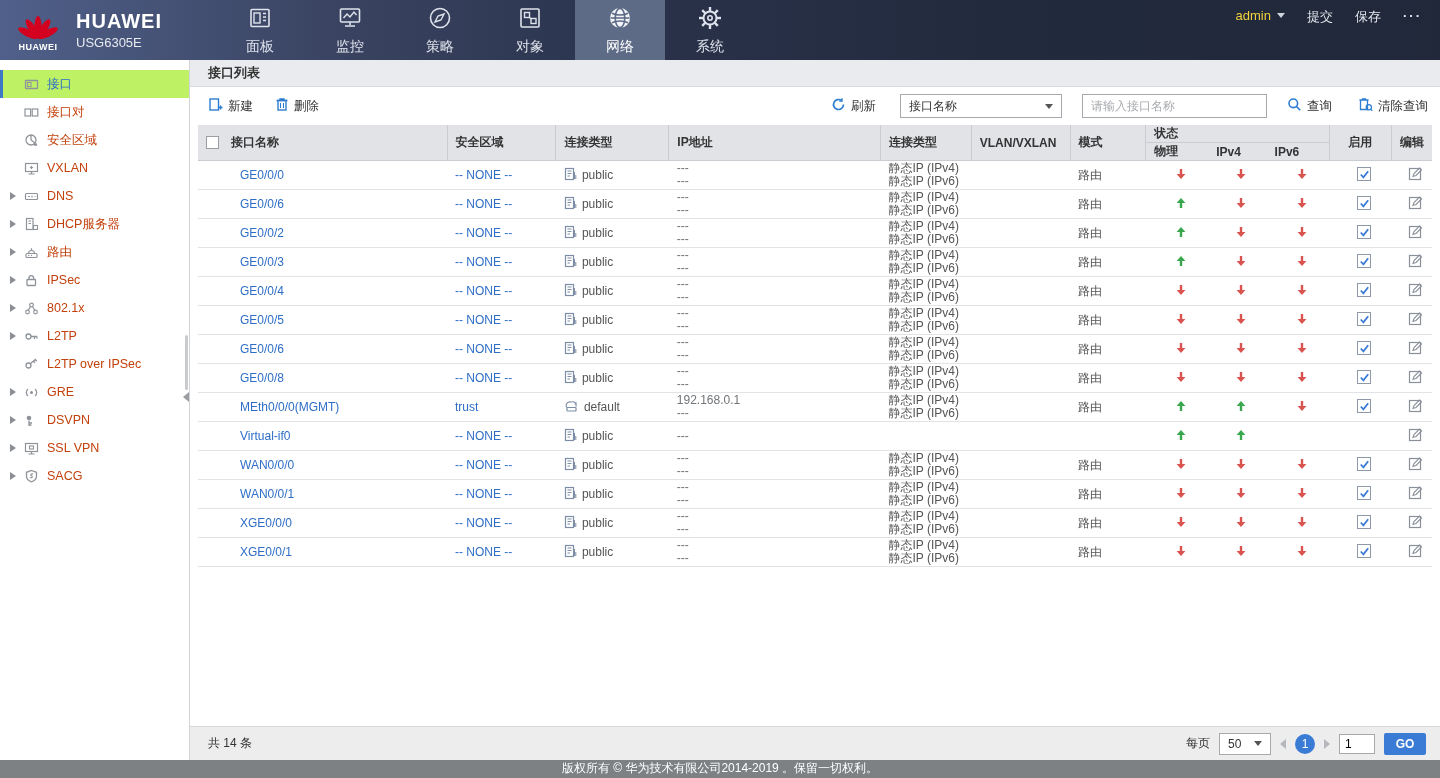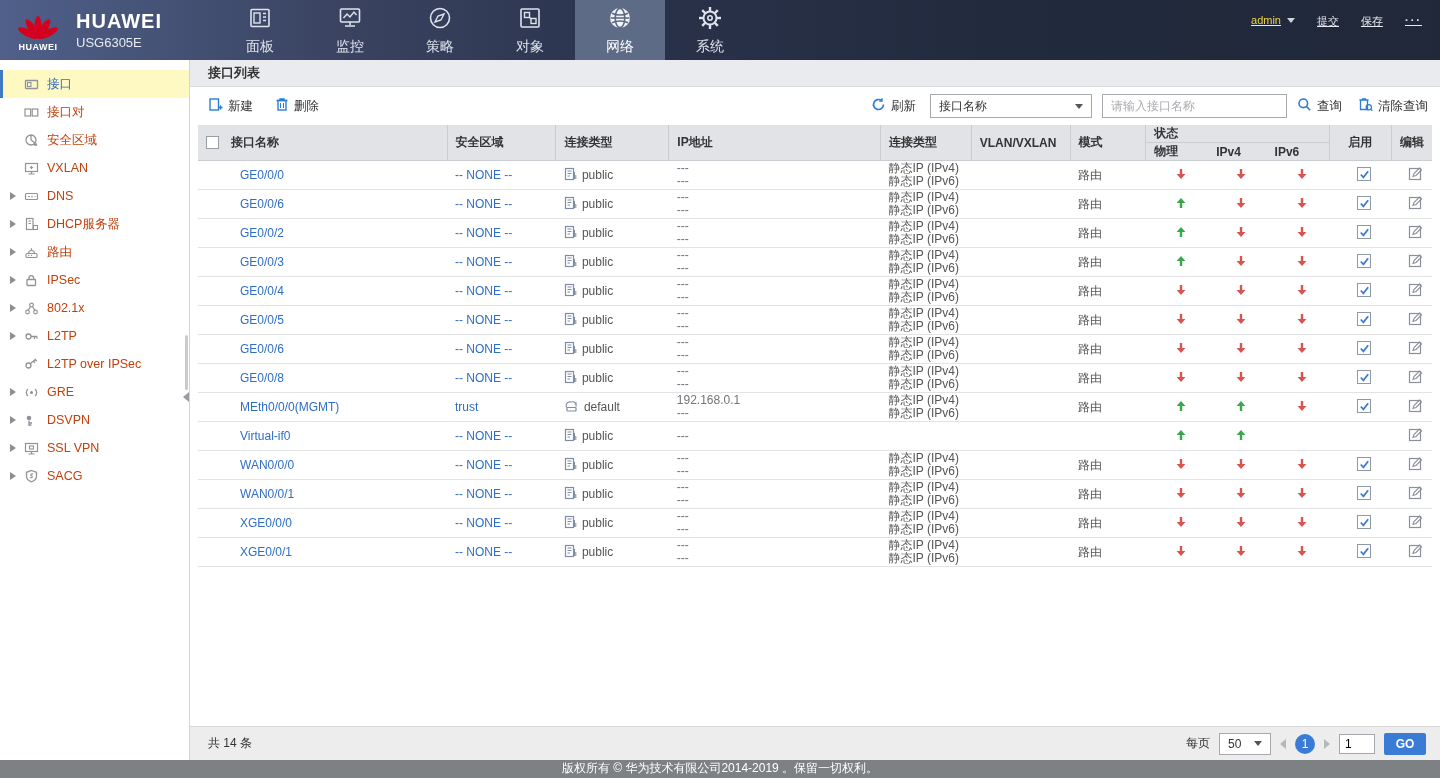--- a/index.html
+++ b/index.html
@@ -13,51 +13,51 @@
   .logo-flower { width:52px; display:flex; flex-direction:column; align-items:center; }
   .logo-flower .hw-word { color:#fff; font-size:9px; font-weight:bold; letter-spacing:.5px; margin-top:-2px; }
   .brand-block { margin-left:12px; color:#fff; }
   .brand-name { font-size:20px; font-weight:bold; letter-spacing:1px; }
   .brand-model { font-size:13px; margin-top:2px; color:#e8eaf0; }
   .nav-tabs { display:flex; align-items:stretch; }
   .nav-tab { width:90px; display:flex; flex-direction:column; align-items:center; justify-content:center; gap:4px;
     color:#dfe3ec; cursor:pointer; }
   .nav-tab.active { background:#5d6b87; color:#fff; }
   .nav-tab .tab-label { font-size:14px; }
-  .top-right { margin-left:auto; display:flex; align-items:flex-start; padding-top:14px; padding-right:18px; gap:22px;
-    color:#e6e9f0; font-size:11px;text-decoration:underline; }
+  .top-right { margin-left:auto; display:flex; align-items:flex-start; padding-top:8px; padding-right:18px; gap:22px;
+    color:#e6e9f0; font-size:13px; }
   .top-right .tr-item { cursor:pointer; display:flex; align-items:center; gap:6px; }
   .admin-name { color:#f2d13c; }
   .caret-down { width:0; height:0; border-left:4px solid transparent; border-right:4px solid transparent; border-top:5px solid #cfd4de; }
   .more-dots { letter-spacing:2px; font-weight:bold; }
 
   
   .content-row { display:flex; height:700px; }
 
   
   .sidebar { width:190px; background:#fff; border-right:1px solid #d2d4d7; position:relative; padding-top:10px; }
   .side-item { height:28px; display:flex; align-items:center; cursor:pointer; border-left:3px solid transparent; color:#c2410c; }
   .side-item .arrow-slot { width:20px; display:flex; justify-content:center; }
   .exp-arrow { width:0; height:0; border-top:4px solid transparent; border-bottom:4px solid transparent; border-left:6px solid #8b8f94; }
   .side-item .s-icon { width:16px; height:16px; margin-right:8px; display:flex; align-items:center; justify-content:center; }
-  .side-item.selected { background:#fef9c3; border-left-color:#3f78c3; color:#2e6ec6; }
+  .side-item.selected { background:#bef264; border-left-color:#3f78c3; color:#2e6ec6; }
   .side-item.selected .side-label { color:#2e6ec6; }
   .side-label { font-size:12.5px; }
   .side-scroll-thumb { position:absolute; right:1px; top:275px; width:3px; height:55px; background:#c9cbce; border-radius:2px; }
   .collapse-handle { position:absolute; right:-1px; top:328px; width:9px; height:18px; display:flex; align-items:center; justify-content:center; cursor:pointer; }
   .collapse-handle .tri { width:0; height:0; border-top:5px solid transparent; border-bottom:5px solid transparent; border-right:6px solid #9a9da1; }
 
   
   .main { flex:1; display:flex; flex-direction:column; background:#e9ebee; }
   .page-title-bar { height:27px; display:flex; align-items:center; padding-left:18px; border-bottom:1px solid #d8dadd; }
   .page-title { font-size:13px; font-weight:bold; color:#333; }
   .panel { background:#fff; margin:0 0 0 0; flex:1; display:flex; flex-direction:column; overflow:hidden; }
   .toolbar { height:38px; display:flex; align-items:center; padding:0 10px 0 18px; background:#fff; }
   .tb-btn { display:flex; align-items:center; gap:5px; margin-right:22px; cursor:pointer; color:#333; font-size:12.5px; }
-  .toolbar-right { margin-left:auto; display:flex; align-items:center; gap:10px; }
+  .toolbar-right { margin-left:auto; display:flex; align-items:center; gap:20px; }
   .sel-box { height:24px; border:1px solid #a6a9ad; background:#fff; display:flex; align-items:center; padding:0 8px; cursor:pointer; }
   .filter-select { width:162px; justify-content:space-between; }
   .caret-dk { width:0; height:0; border-left:4px solid transparent; border-right:4px solid transparent; border-top:5px solid #555; }
   .search-input { width:185px; height:24px; border:1px solid #a6a9ad; padding:4px 8px; font-size:12px; color:#333;
     font-family:"Liberation Sans","DejaVu Sans",sans-serif; }
   .search-input::placeholder { color:#a9abaf; }
 
   
   .tbl-wrap { padding:0 8px; }
   table.iface { width:100%; border-collapse:collapse; table-layout:fixed; }

